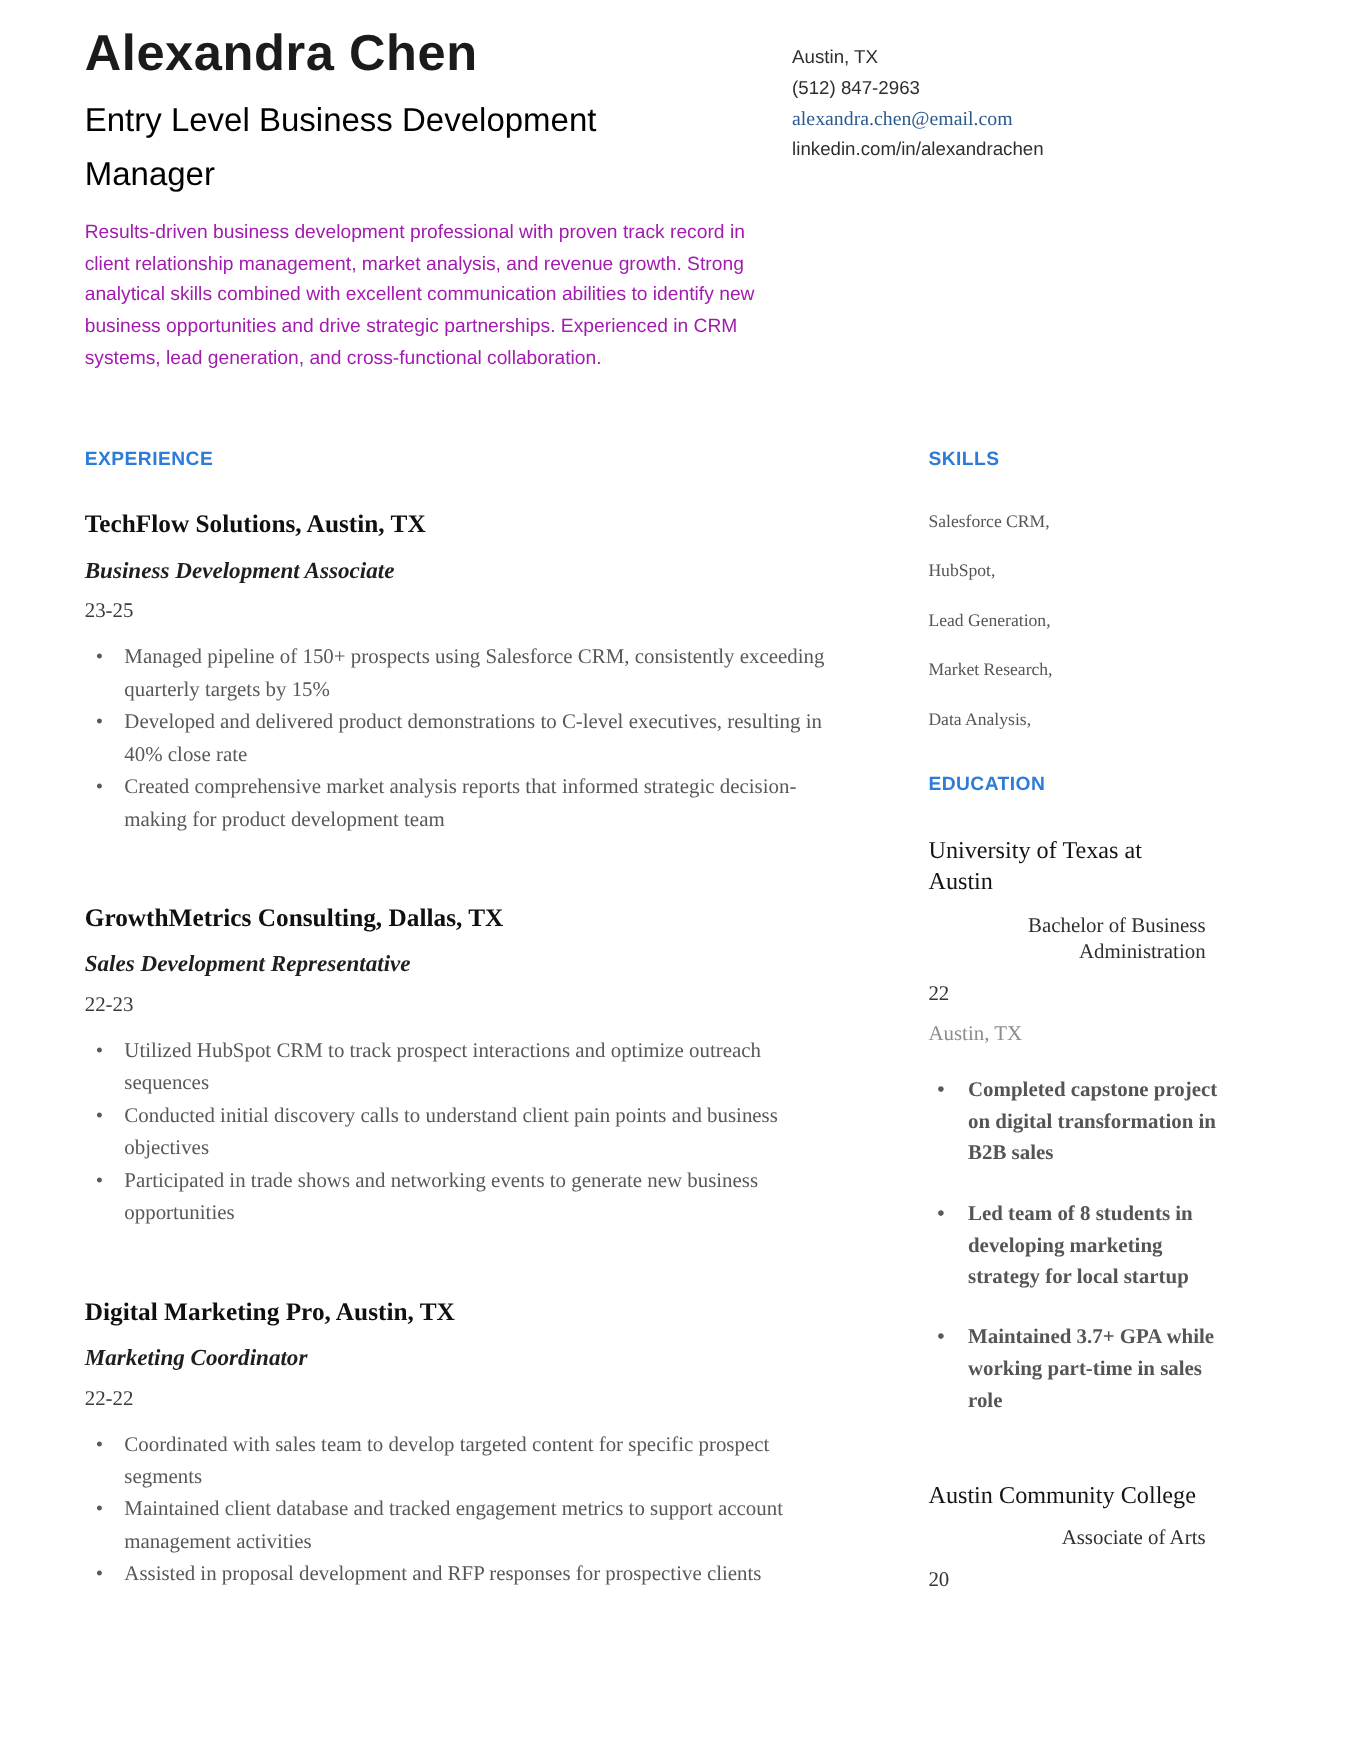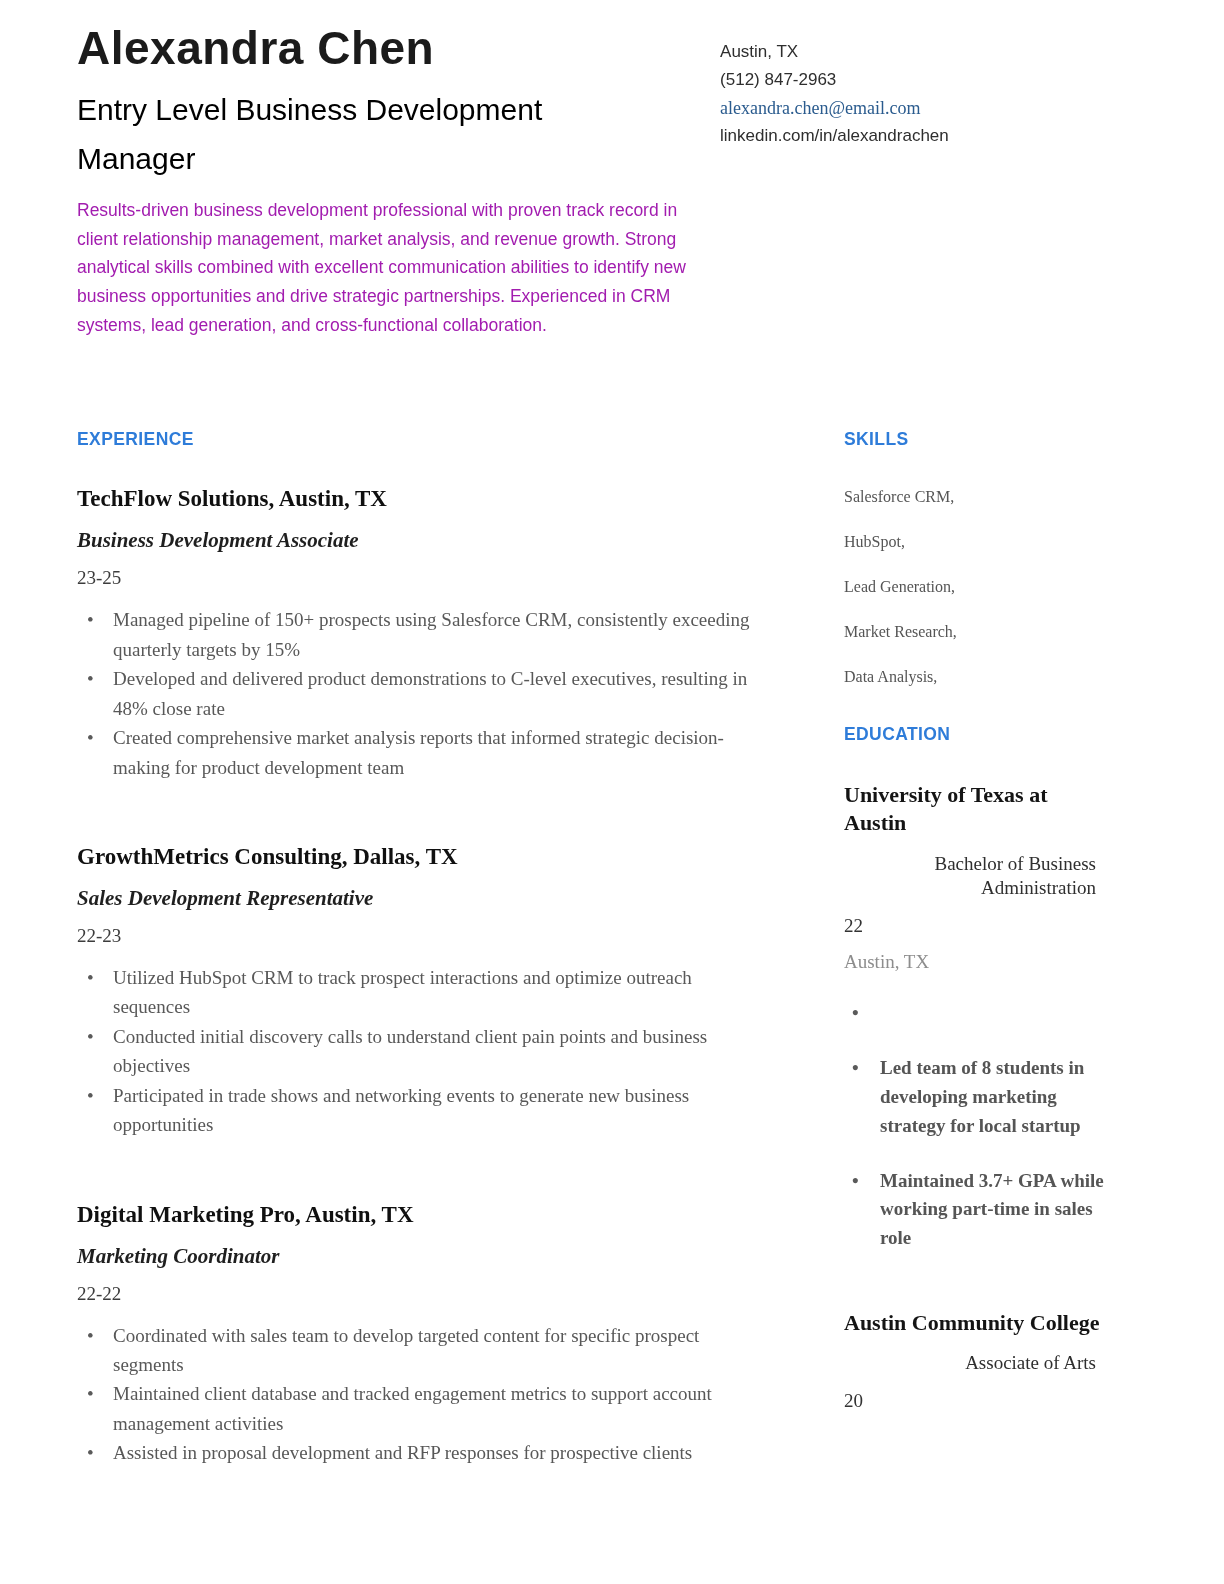--- a/index.html
+++ b/index.html
@@ -56,21 +56,21 @@
     display: block;
     font-family: "Liberation Serif", "DejaVu Serif", serif;
     font-size: 18px;
     line-height: 28px;
     color: #2a5b8e;
     text-decoration: none;
     cursor: pointer;
   }
 
   
-  .columns { display: flex; margin-top: 90px; }
+  .columns { display: flex; margin-top: 68px; }
   .col-left { width: 723px; flex: none; }
   .col-right { width: 304px; flex: none; margin-left: 44px; }
 
   .sec-heading {
     margin: 0 0 36px 0;
     font-family: "Liberation Sans", sans-serif;
     font-size: 17.5px;
     font-weight: 700;
     letter-spacing: 0.4px;
     color: #2e7cd9;
@@ -127,21 +127,21 @@
 
   
   .edu-section { margin-top: 36px; }
   .school { margin-bottom: 0; }
   .school.second { margin-top: 56px; }
   h4.school-name {
     margin: 0 0 14px 0;
     max-width: 256px;
     font-family: "Liberation Serif", "DejaVu Serif", serif;
     font-size: 22px;
-    font-weight: 700;
+    font-weight: 400;
     line-height: 1.28;
     color: #141414;
   }
   .degree {
     margin: 0 0 14px 0;
     max-width: 252px;
     font-family: "Liberation Serif", "DejaVu Serif", serif;
     font-size: 19px;
     line-height: 1.3;
     color: #2f2f2f;
@@ -200,21 +200,21 @@
         <h4 class="company">TechFlow Solutions, Austin, TX</h4>
         <div class="role">Business Development Associate</div>
         <div class="dates">23-25</div>
         <ul class="bullets">
           <li>
               <span class="dot">•</span>
               <span class="txt">Managed pipeline of 150+ prospects using Salesforce CRM, consistently exceeding quarterly targets by 15%</span>
             </li>
           <li>
               <span class="dot">•</span>
-              <span class="txt">Developed and delivered product demonstrations to C-level executives, resulting in 48% close rate</span>
+              <span class="txt">Developed and delivered product demonstrations to C-level executives, resulting in 40% close rate</span>
             </li>
           <li>
               <span class="dot">•</span>
               <span class="txt">Created comprehensive market analysis reports that informed strategic decision-making for product development team</span>
             </li>
         </ul>
       </article>
 
       <article class="job">
         <h4 class="company">GrowthMetrics Consulting, Dallas, TX</h4>
@@ -274,20 +274,21 @@
         <h3 class="sec-heading">EDUCATION</h3>
 
         <div class="school">
           <h4 class="school-name">University of Texas at Austin</h4>
           <div class="degree">Bachelor of Business Administration</div>
           <div class="year">22</div>
           <div class="loc">Austin, TX</div>
           <ul class="edu-bullets">
             <li>
                 <span class="dot">•</span>
+                <span class="txt">Completed capstone project on digital transformation in B2B sales</span>
               </li>
             <li>
                 <span class="dot">•</span>
                 <span class="txt">Led team of 8 students in developing marketing strategy for local startup</span>
               </li>
             <li>
                 <span class="dot">•</span>
                 <span class="txt">Maintained 3.7+ GPA while working part-time in sales role</span>
               </li>
           </ul>

